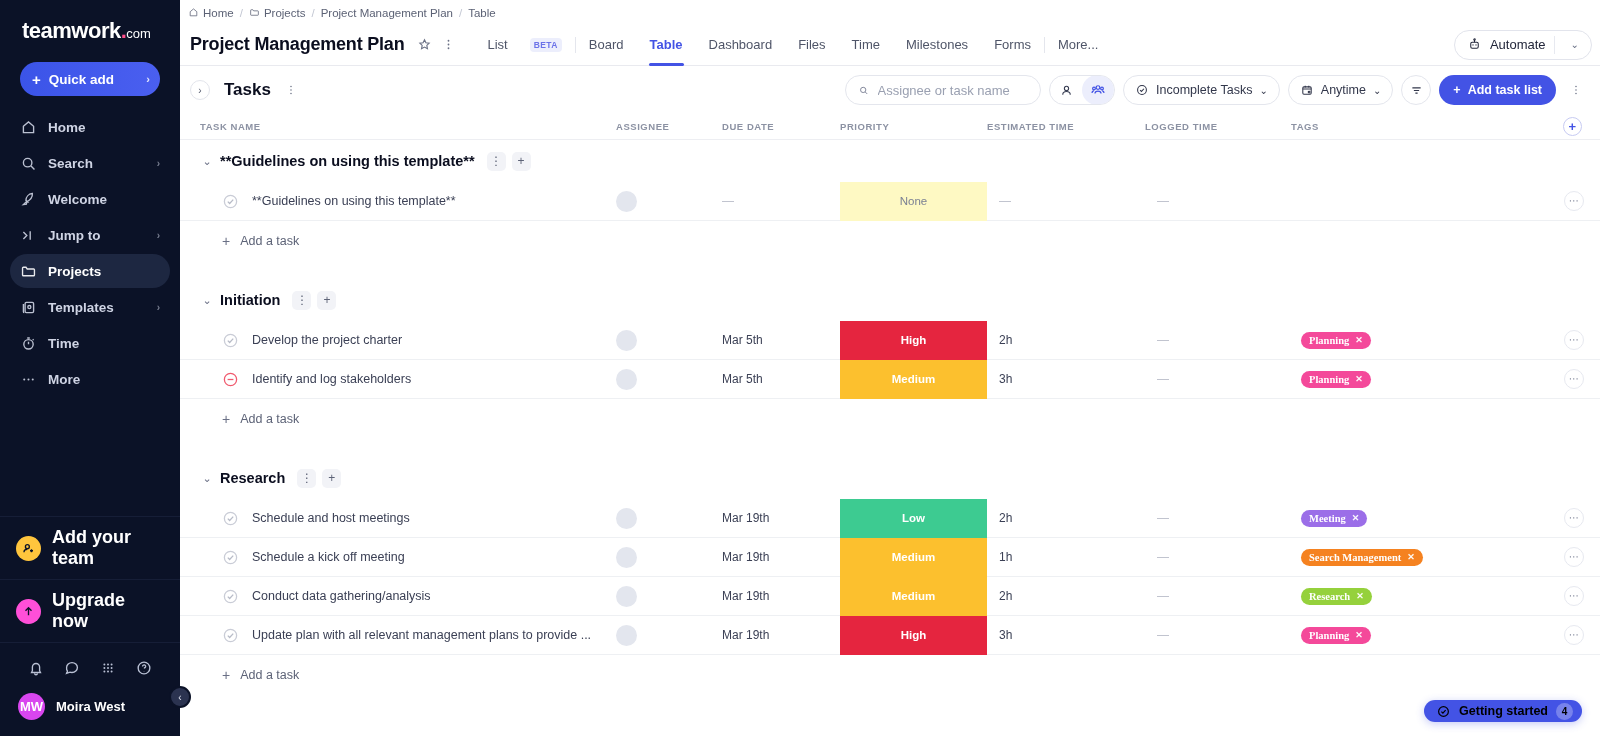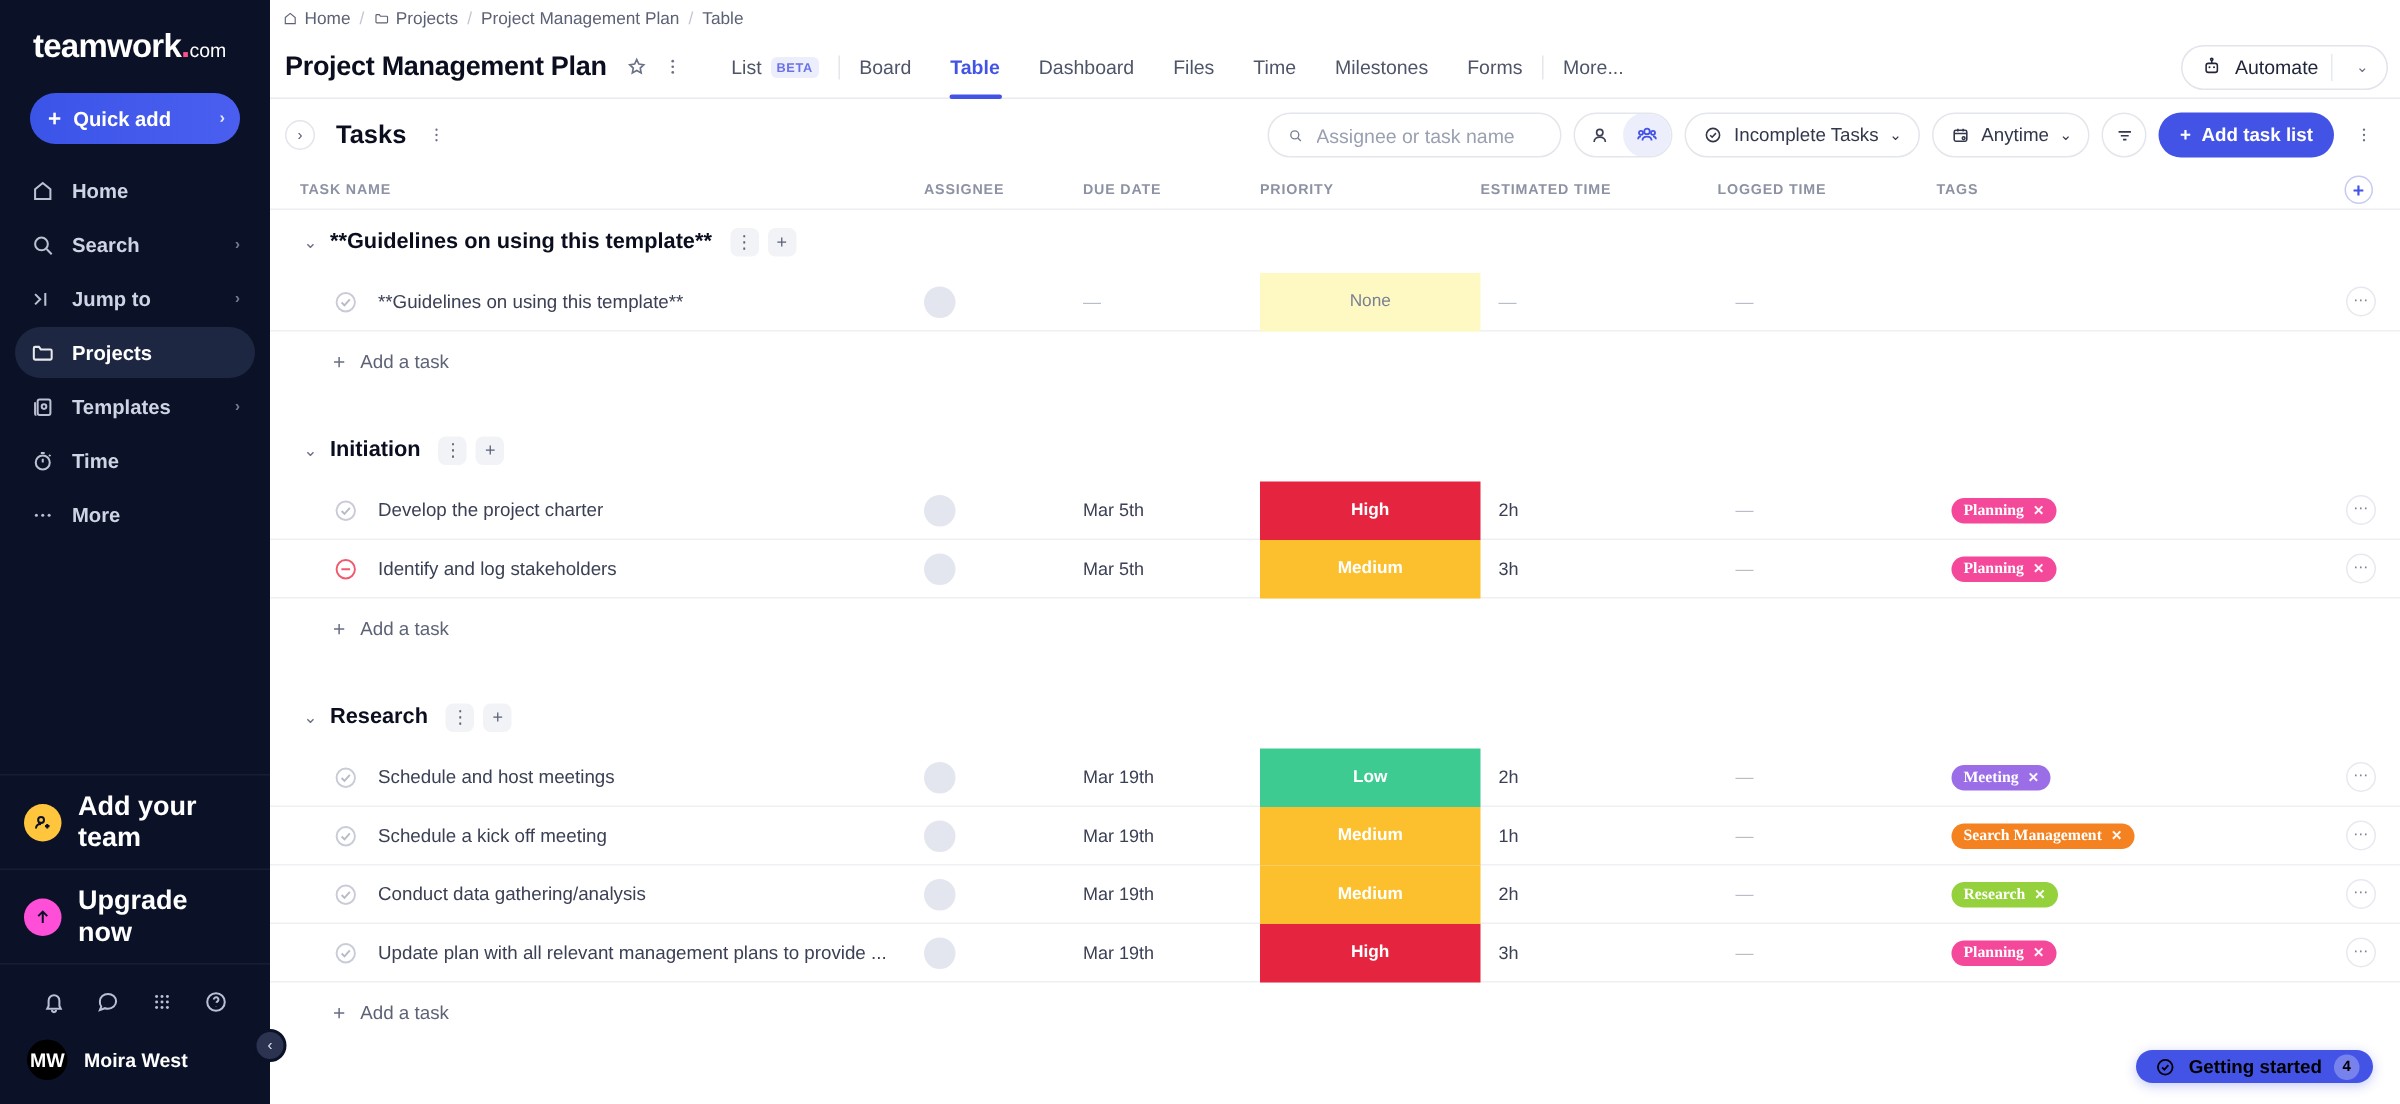--- a/index.html
+++ b/index.html
@@ -68,21 +68,21 @@
   .trayrow {
     display: flex; align-items: center; justify-content: space-around;
     padding: 16px 18px 10px 18px;
     border-top: 1px solid #161e37;
   }
   .trayrow .ic { color: #b9c0d4; cursor: pointer; width: 18px; height: 18px; }
   .trayrow svg { stroke: currentColor; fill: none; stroke-width: 1.5; }
 
   .userrow { display: flex; align-items: center; gap: 11px; padding: 6px 18px 16px 18px; cursor: pointer; }
   .avatar-user {
-    width: 27px; height: 27px; border-radius: 50%; background: #000000;
+    width: 27px; height: 27px; border-radius: 50%; background: #d946ef;
     color: #0b1227; font-size: 11px; font-weight: 700;
     display: flex; align-items: center; justify-content: center; flex: 0 0 27px;
   }
   .userrow span { color: #fff; font-size: 13px; font-weight: 700; }
   .collapse-handle {
     position: absolute; right: -11px; bottom: 28px;
     width: 22px; height: 22px; border-radius: 50%;
     background: #2b3350; color: #dfe3ef;
     display: flex; align-items: center; justify-content: center;
     font-size: 10px; cursor: pointer; border: 2px solid #0b1227;
@@ -107,21 +107,21 @@
   }
   .proj-title { font-size: 18px; font-weight: 700; color: #0b0e1f; letter-spacing: -0.2px; }
   .icon-btn {
     width: 24px; height: 24px; display: flex; align-items: center; justify-content: center;
     color: #6b7186; cursor: pointer; border-radius: 4px;
   }
   .icon-btn svg { stroke: currentColor; fill: none; stroke-width: 1.5; }
   .tabs { display: flex; align-items: center; margin-left: 14px; height: 42px; }
   .tab {
     font-size: 13px; color: #4f5568; padding: 0 13px; height: 42px;
-    display: flex; align-items: center; gap: 6px; cursor: pointer; position: relative;
+    display: flex; align-items: center; gap: 22px; cursor: pointer; position: relative;
   }
   .tab.active { color: #4353e5; font-weight: 700; }
   .tab.active::after {
     content: ""; position: absolute; left: 12px; right: 12px; bottom: 0;
     height: 2.5px; background: #4353e5; border-radius: 2px;
   }
   .beta {
     font-size: 8.5px; font-weight: 700; color: #6b72e8;
     background: #eceefc; border-radius: 4px; padding: 2px 4px; letter-spacing: .4px;
   }
@@ -296,20 +296,28 @@
       </div>
       <div class="navitem">
         <span class="ic">
             <svg viewBox="0 0 20 20" width="17" height="17">
               <circle cx="9" cy="9" r="5"></circle>
               <path d="M13 13l4 4"></path>
             </svg>
           </span>
         <span>Search</span>
         <span class="chev">›</span>
+      </div>
+      <div class="navitem">
+        <span class="ic">
+            <svg viewBox="0 0 20 20" width="17" height="17">
+              <path d="M7.5 12.5 4 16l3.5-.5.5-3zM9 13l-2-2c0-4 3-7.5 7.5-8 .5 4.5-3 8-7.5 10z"></path>
+            </svg>
+          </span>
+        <span>Welcome</span>
       </div>
       <div class="navitem">
         <span class="ic">
             <svg viewBox="0 0 20 20" width="17" height="17">
               <path d="M4 6l4 4-4 4M12 5v10"></path>
             </svg>
           </span>
         <span>Jump to</span>
         <span class="chev">›</span>
       </div>

